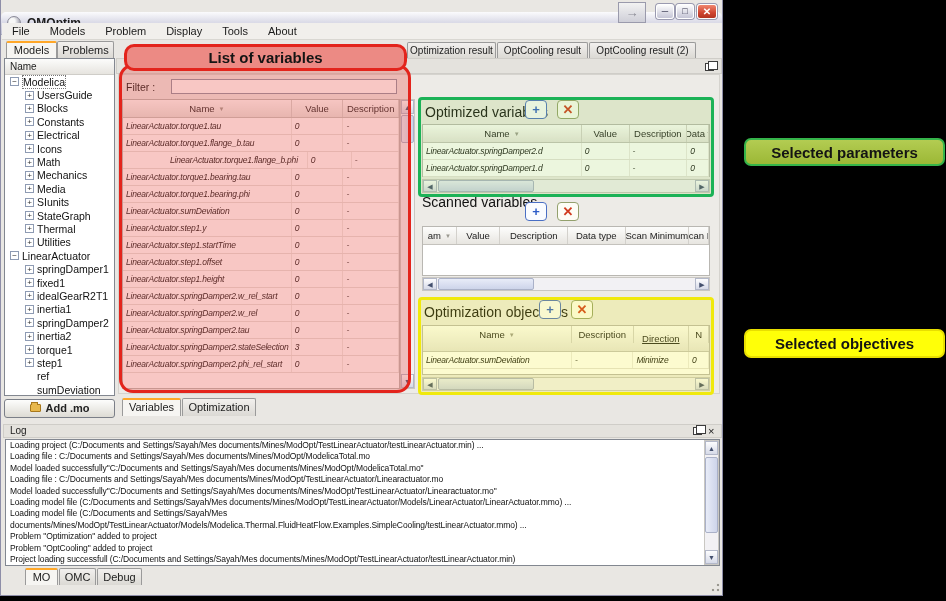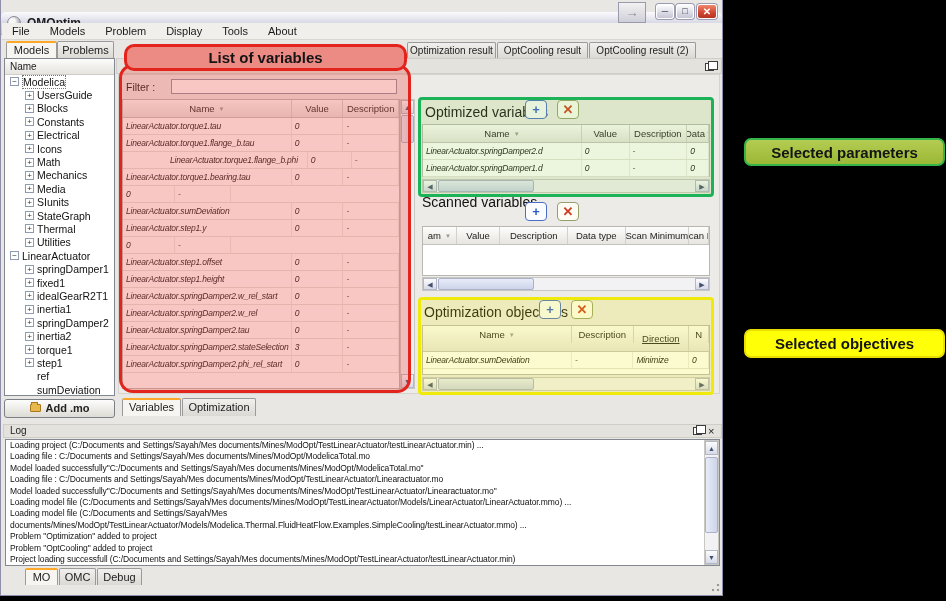--- a/index.html
+++ b/index.html
@@ -293,34 +293,36 @@
         <div class="td" style="width: 170px; height: 16px; margin-left: 44px;">LinearActuator.torque1.flange_b.phi</div>
         <div class="td" style="width: 52px; height: 16px;">0</div>
         <div class="td" style="width: 56px; height: 16px;">-</div>
       </div>
       <div class="trow">
         <div class="td" style="width: 170px; height: 16px;">LinearActuator.torque1.bearing.tau</div>
         <div class="td" style="width: 52px; height: 16px;">0</div>
         <div class="td" style="width: 56px; height: 16px;">-</div>
       </div>
       <div class="trow">
+        <div class="td" style="width: 170px; height: 16px;">LinearActuator.torque1.bearing.phi</div>
         <div class="td" style="width: 52px; height: 16px;">0</div>
         <div class="td" style="width: 56px; height: 16px;">-</div>
       </div>
       <div class="trow">
         <div class="td" style="width: 170px; height: 16px;">LinearActuator.sumDeviation</div>
         <div class="td" style="width: 52px; height: 16px;">0</div>
         <div class="td" style="width: 56px; height: 16px;">-</div>
       </div>
       <div class="trow">
         <div class="td" style="width: 170px; height: 16px;">LinearActuator.step1.y</div>
         <div class="td" style="width: 52px; height: 16px;">0</div>
         <div class="td" style="width: 56px; height: 16px;">-</div>
       </div>
       <div class="trow">
+        <div class="td" style="width: 170px; height: 16px;">LinearActuator.step1.startTime</div>
         <div class="td" style="width: 52px; height: 16px;">0</div>
         <div class="td" style="width: 56px; height: 16px;">-</div>
       </div>
       <div class="trow">
         <div class="td" style="width: 170px; height: 16px;">LinearActuator.step1.offset</div>
         <div class="td" style="width: 52px; height: 16px;">0</div>
         <div class="td" style="width: 56px; height: 16px;">-</div>
       </div>
       <div class="trow">
         <div class="td" style="width: 170px; height: 16px;">LinearActuator.step1.height</div>

